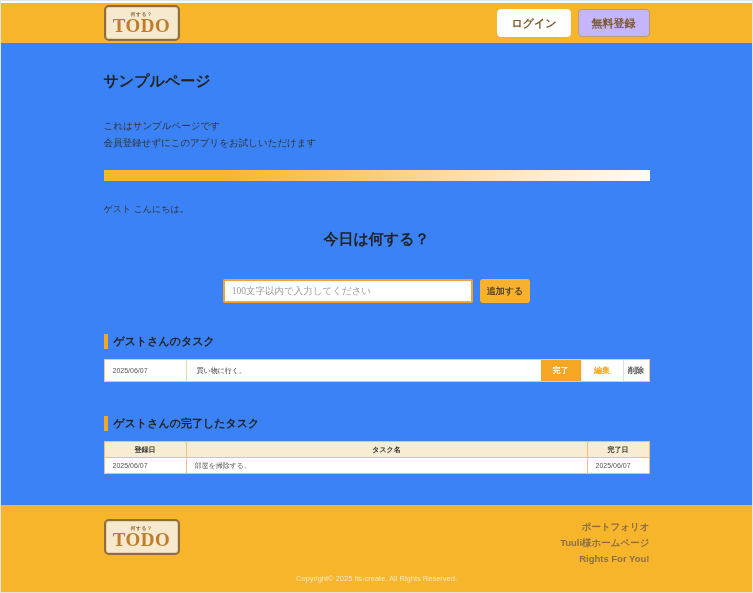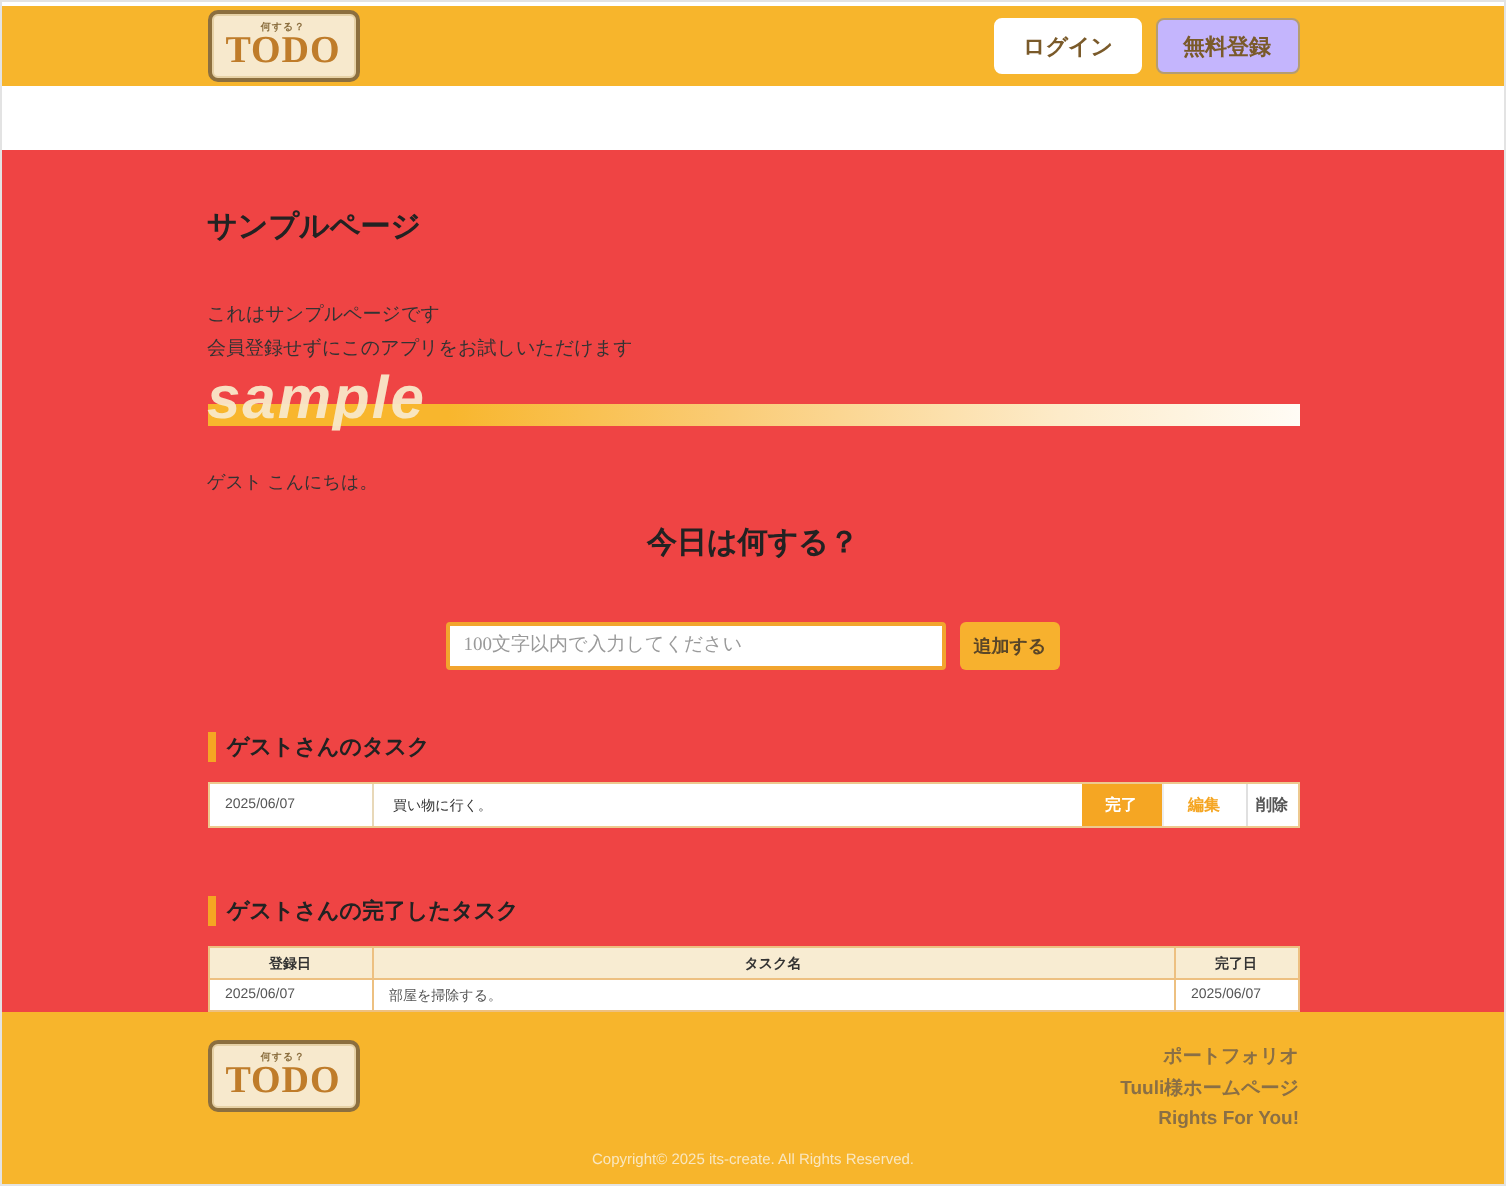--- a/index.html
+++ b/index.html
@@ -31,21 +31,21 @@
 
   .header-buttons { display: flex; gap: 7px; }
   .btn-login, .btn-signup {
     height: 28px; padding: 0 13px; border-radius: 4px; cursor: pointer;
     font-family: inherit; font-size: 11px; font-weight: bold; color: #7a5a2a;
   }
   .btn-login  { background: #ffffff; border: 1px solid #ffffff; }
   .btn-signup { background: #c4b5fd; border: 1px solid #b59d71; }
 
   
-  main { flex: 1 1 auto; background: #ef4444; margin-top: 32px; }
+  main { flex: 1 1 auto; background: #3b82f6; }
   .page-title { font-size: 15px; font-weight: bold; color: #222; margin-top: 29px; }
   .page-desc  { font-size: 9.5px; line-height: 1.75; margin-top: 27px; color: #333; }
 
   .sample-banner { position: relative; height: 32px; margin-top: 6px; }
   .banner-bar {
     position: absolute; left: 0; right: 0; top: 13px; height: 11px;
     background: linear-gradient(90deg, #F8B62D 0%, #F8B62D 25%, #FBD globe 0) ;
     background: linear-gradient(90deg, #F8B62D 0%, #F8B62D 22%, #FACC77 48%, #FDEBC9 78%, #FFFCF5 100%);
   }
   .banner-text {
@@ -125,21 +125,20 @@
     <div class="container">
       <h1 class="page-title">サンプルページ</h1>
 
       <p class="page-desc">
         <span>これはサンプルページです</span><br>
         <span>会員登録せずにこのアプリをお試しいただけます</span>
       </p>
 
       <div class="sample-banner">
         <div class="banner-bar"></div>
-        <span class="banner-text">sample</span>
       </div>
 
       <p class="greeting">ゲスト こんにちは。</p>
 
       <h2 class="question-heading">今日は何する？</h2>
 
       <form class="task-form">
         <input class="task-input" type="text" placeholder="100文字以内で入力してください" style="">
         <button class="btn-add">追加する</button>
       </form>

